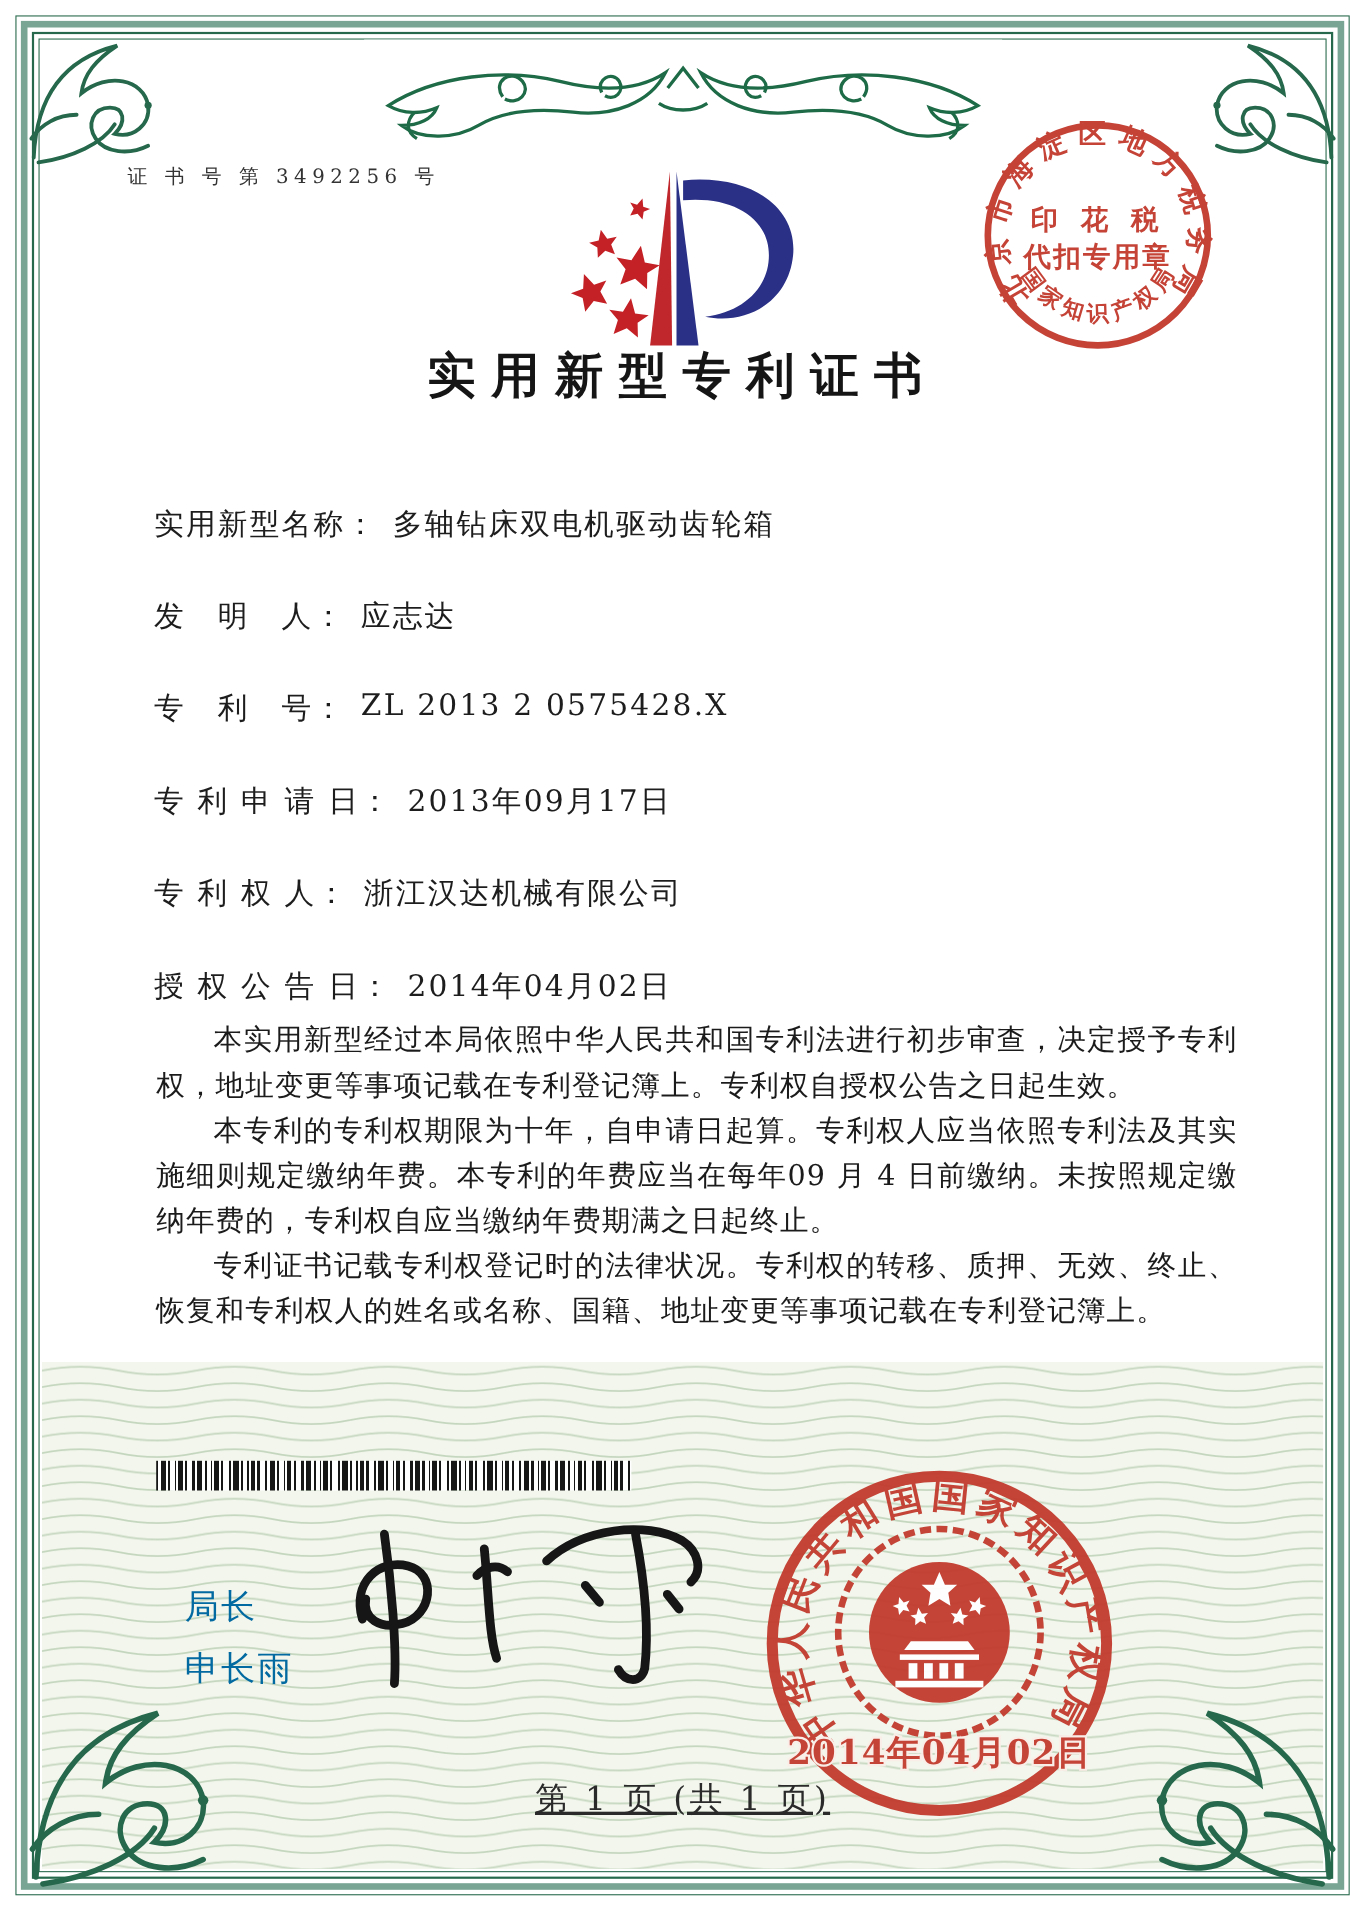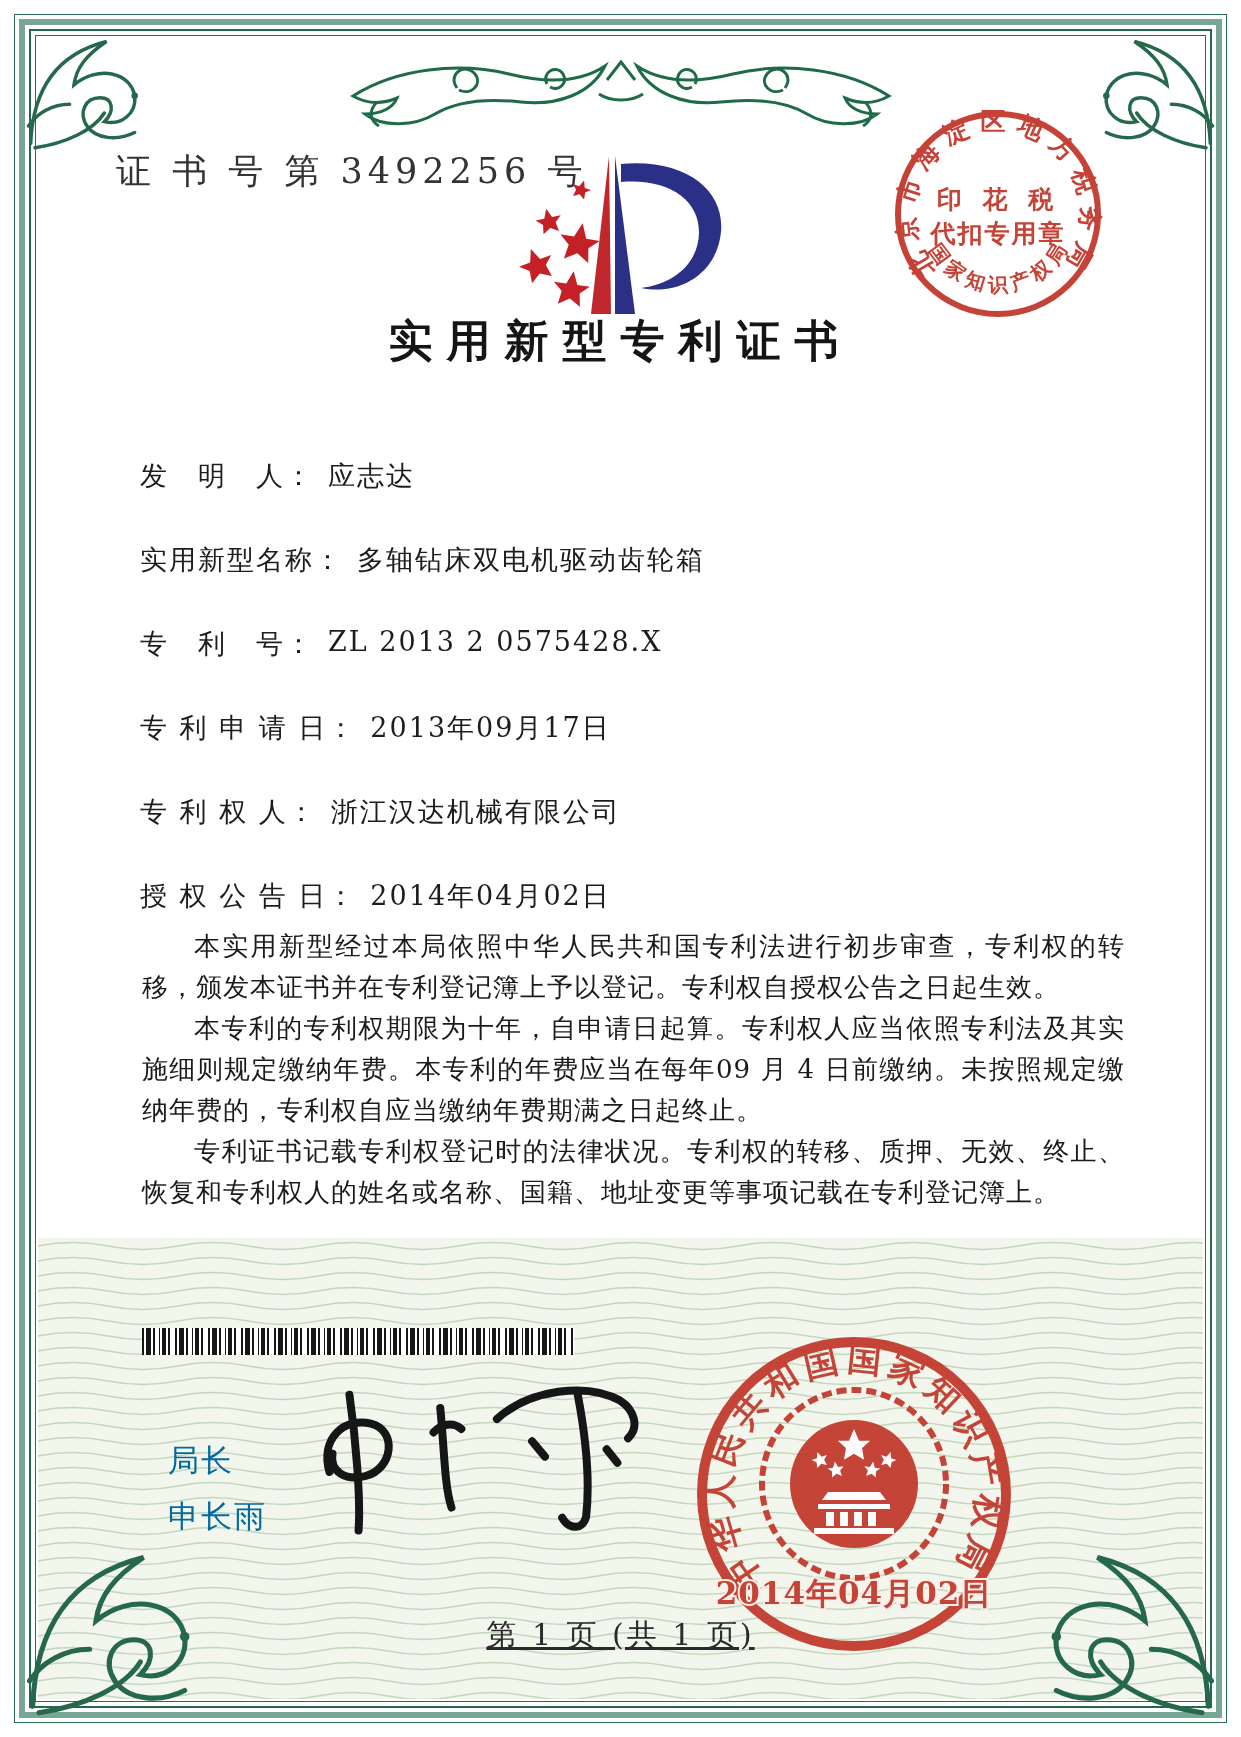--- a/index.html
+++ b/index.html
@@ -15,21 +15,21 @@
   .f2{inset:19px;border:6px solid #79a694;}
   .f3{inset:29px;border:2px solid #25684b;}
   .f4{inset:35px;border:1px solid #2a6b4f;}
   .corner{position:absolute;width:130px;height:130px;z-index:4;}
   .c-tl{left:22px;top:22px;}
   .c-tr{right:22px;top:22px;transform:scaleX(-1);}
   .c-bl{left:20px;bottom:18px;width:190px;height:190px;}
   .c-br{right:20px;bottom:18px;width:190px;height:190px;transform:scaleX(-1);}
   .dragon{position:absolute;left:50%;top:36px;transform:translateX(-50%);z-index:5;background:#fff;}
   
-  .certno{position:absolute;left:116px;top:148px;font-size:35px;letter-spacing:5px;color:#333;white-space:pre;}
+  .certno{position:absolute;left:116px;top:148px;font-size:18px;letter-spacing:5px;color:#333;white-space:pre;}
   .logo{position:absolute;left:463px;top:148px;z-index:2;}
   .taxstamp{position:absolute;left:880px;top:96px;z-index:3;opacity:.92;}
   .title{position:absolute;left:0;right:0;top:312px;text-align:center;
     font-size:44px;font-weight:700;letter-spacing:14px;color:#151515;}
   
   .fields{position:absolute;left:140px;right:110px;top:458px;z-index:2;}
   .frow{height:31px;margin-bottom:53px;font-size:27px;display:flex;}
   .flabel{white-space:pre;letter-spacing:2px;color:#1d1d1d;}
   .fvalue{white-space:pre;letter-spacing:2px;color:#1d1d1d;margin-left:14px;}
   
@@ -127,47 +127,47 @@
     </text>
     <text x="118" y="112" text-anchor="middle" font-size="25" font-weight="bold" letter-spacing="6">印 花 税</text>
     <text x="118" y="146" text-anchor="middle" font-size="25" font-weight="bold" letter-spacing="2">代扣专用章</text>
   </g>
 </svg>
 
 <div class="title">实用新型专利证书</div>
 
 <div class="fields">
   <div class="frow">
+    <span class="flabel">实用新型名称：</span>
+    <span class="fvalue">多轴钻床双电机驱动齿轮箱</span>
+  </div>
+  <div class="frow">
     <span class="flabel">发　明　人：</span>
     <span class="fvalue">应志达</span>
   </div>
   <div class="frow">
-    <span class="flabel">实用新型名称：</span>
-    <span class="fvalue">多轴钻床双电机驱动齿轮箱</span>
-  </div>
-  <div class="frow">
     <span class="flabel">专　利　号：</span>
     <span class="fvalue">ZL 2013 2 0575428.X</span>
   </div>
   <div class="frow">
     <span class="flabel">专 利 申 请 日：</span>
     <span class="fvalue">2013年09月17日</span>
   </div>
   <div class="frow">
     <span class="flabel">专 利 权 人：</span>
     <span class="fvalue">浙江汉达机械有限公司</span>
   </div>
   <div class="frow">
     <span class="flabel">授 权 公 告 日：</span>
     <span class="fvalue">2014年04月02日</span>
   </div>
 </div>
 
 <div class="paras">
-  <p>本实用新型经过本局依照中华人民共和国专利法进行初步审查，专利权的转移，颁发本证书并在专利登记簿上予以登记。专利权自授权公告之日起生效。</p>
+  <p>本实用新型经过本局依照中华人民共和国专利法进行初步审查，决定授予专利权，地址变更等事项记载在专利登记簿上。专利权自授权公告之日起生效。</p>
   <p>本专利的专利权期限为十年，自申请日起算。专利权人应当依照专利法及其实施细则规定缴纳年费。本专利的年费应当在每年09 月 4 日前缴纳。未按照规定缴纳年费的，专利权自应当缴纳年费期满之日起终止。</p>
   <p>专利证书记载专利权登记时的法律状况。专利权的转移、质押、无效、终止、恢复和专利权人的姓名或名称、国籍、地址变更等事项记载在专利登记簿上。</p>
 </div>
 
 <div class="wavefade"></div>
 <svg class="waves" width="1165" height="461" preserveAspectRatio="none">
   <defs>
     <pattern id="wav" width="140" height="15" patternUnits="userSpaceOnUse">
       <rect width="140" height="15" fill="#f2f6ec"></rect>
       <path d="M0 8 Q 35 1 70 8 T 140 8" fill="none" stroke="#c4d6be" stroke-width="1.6"></path>

